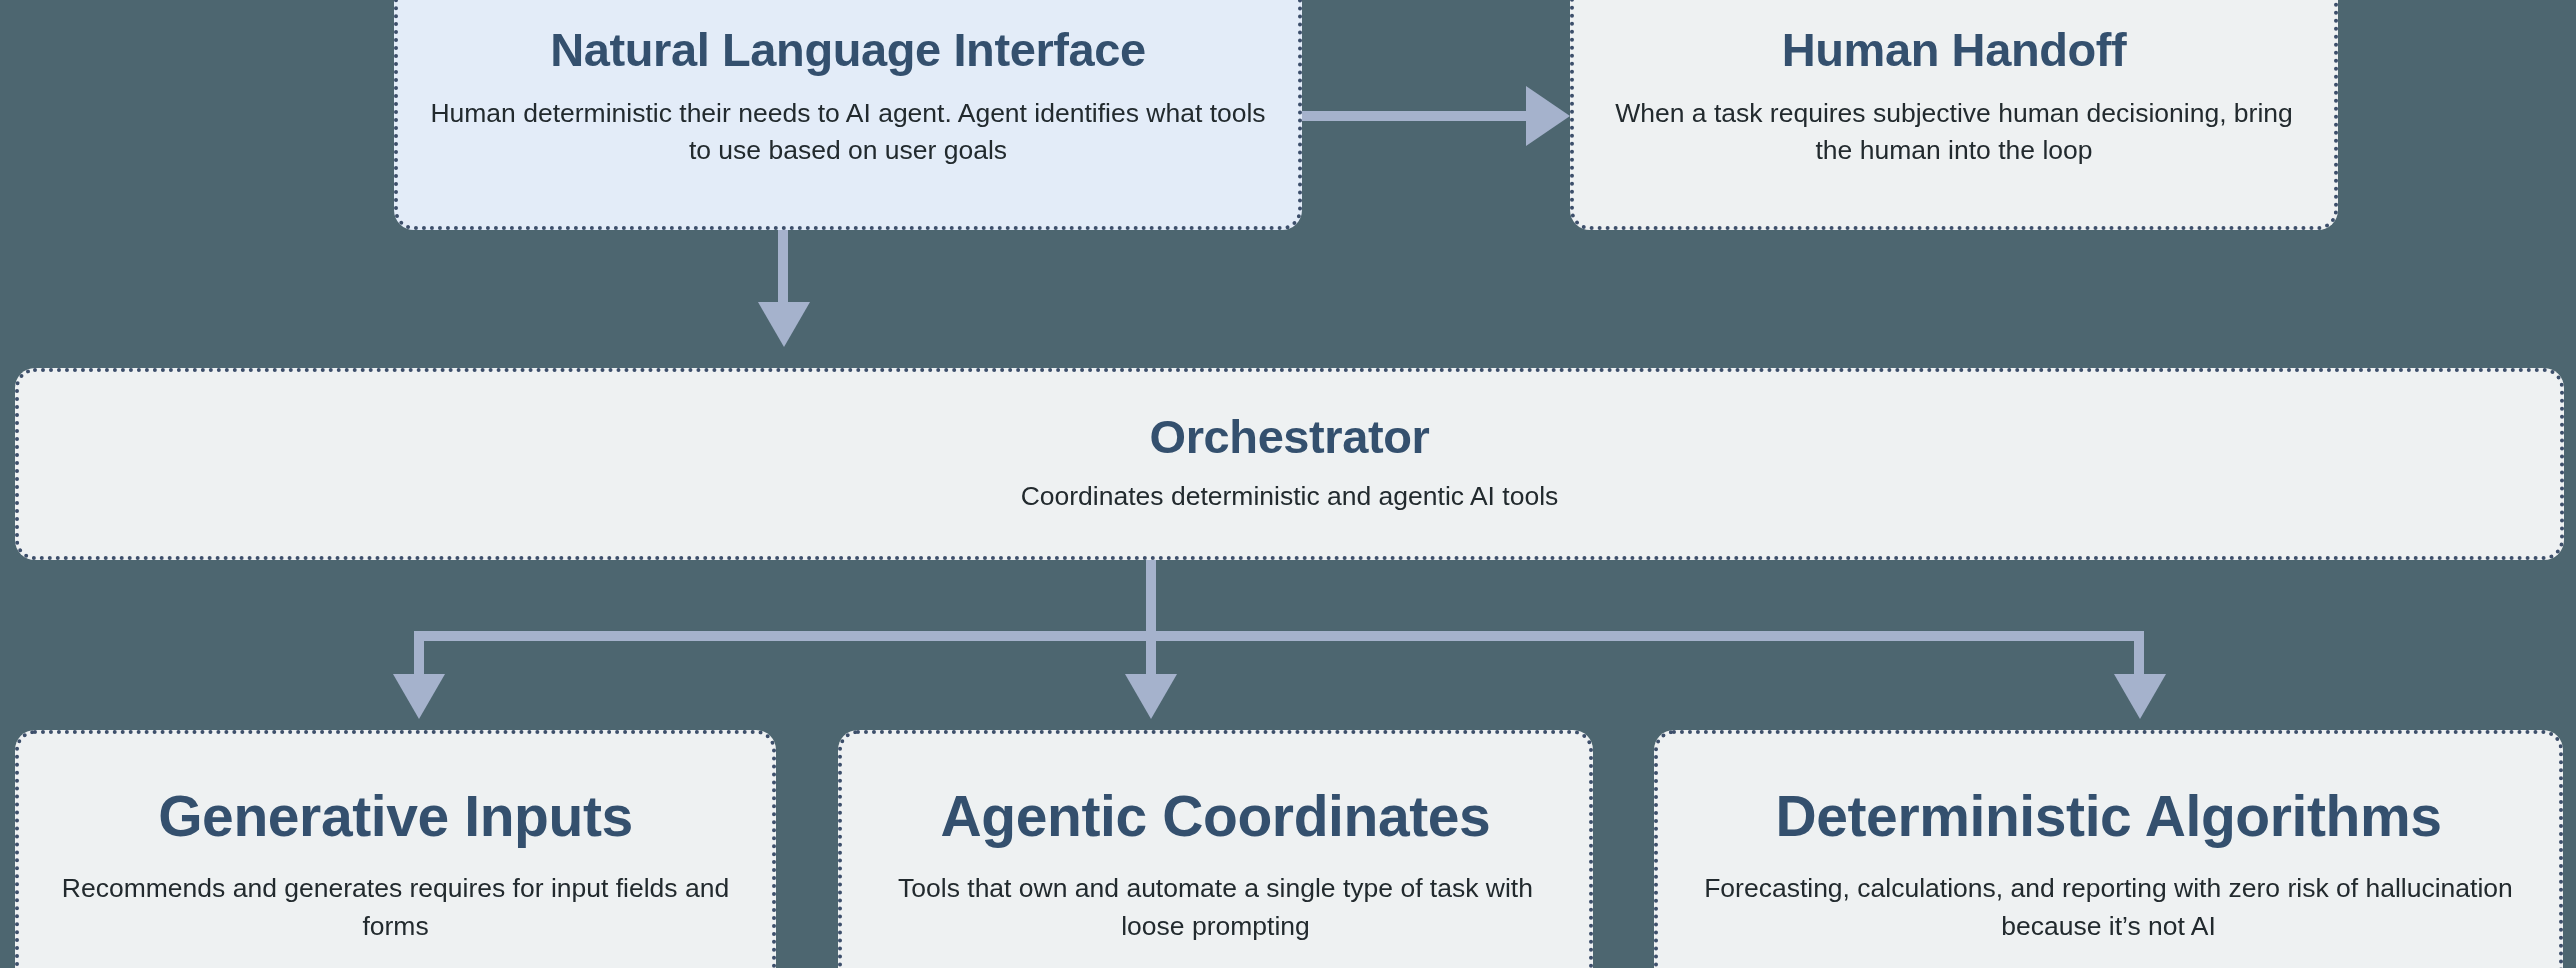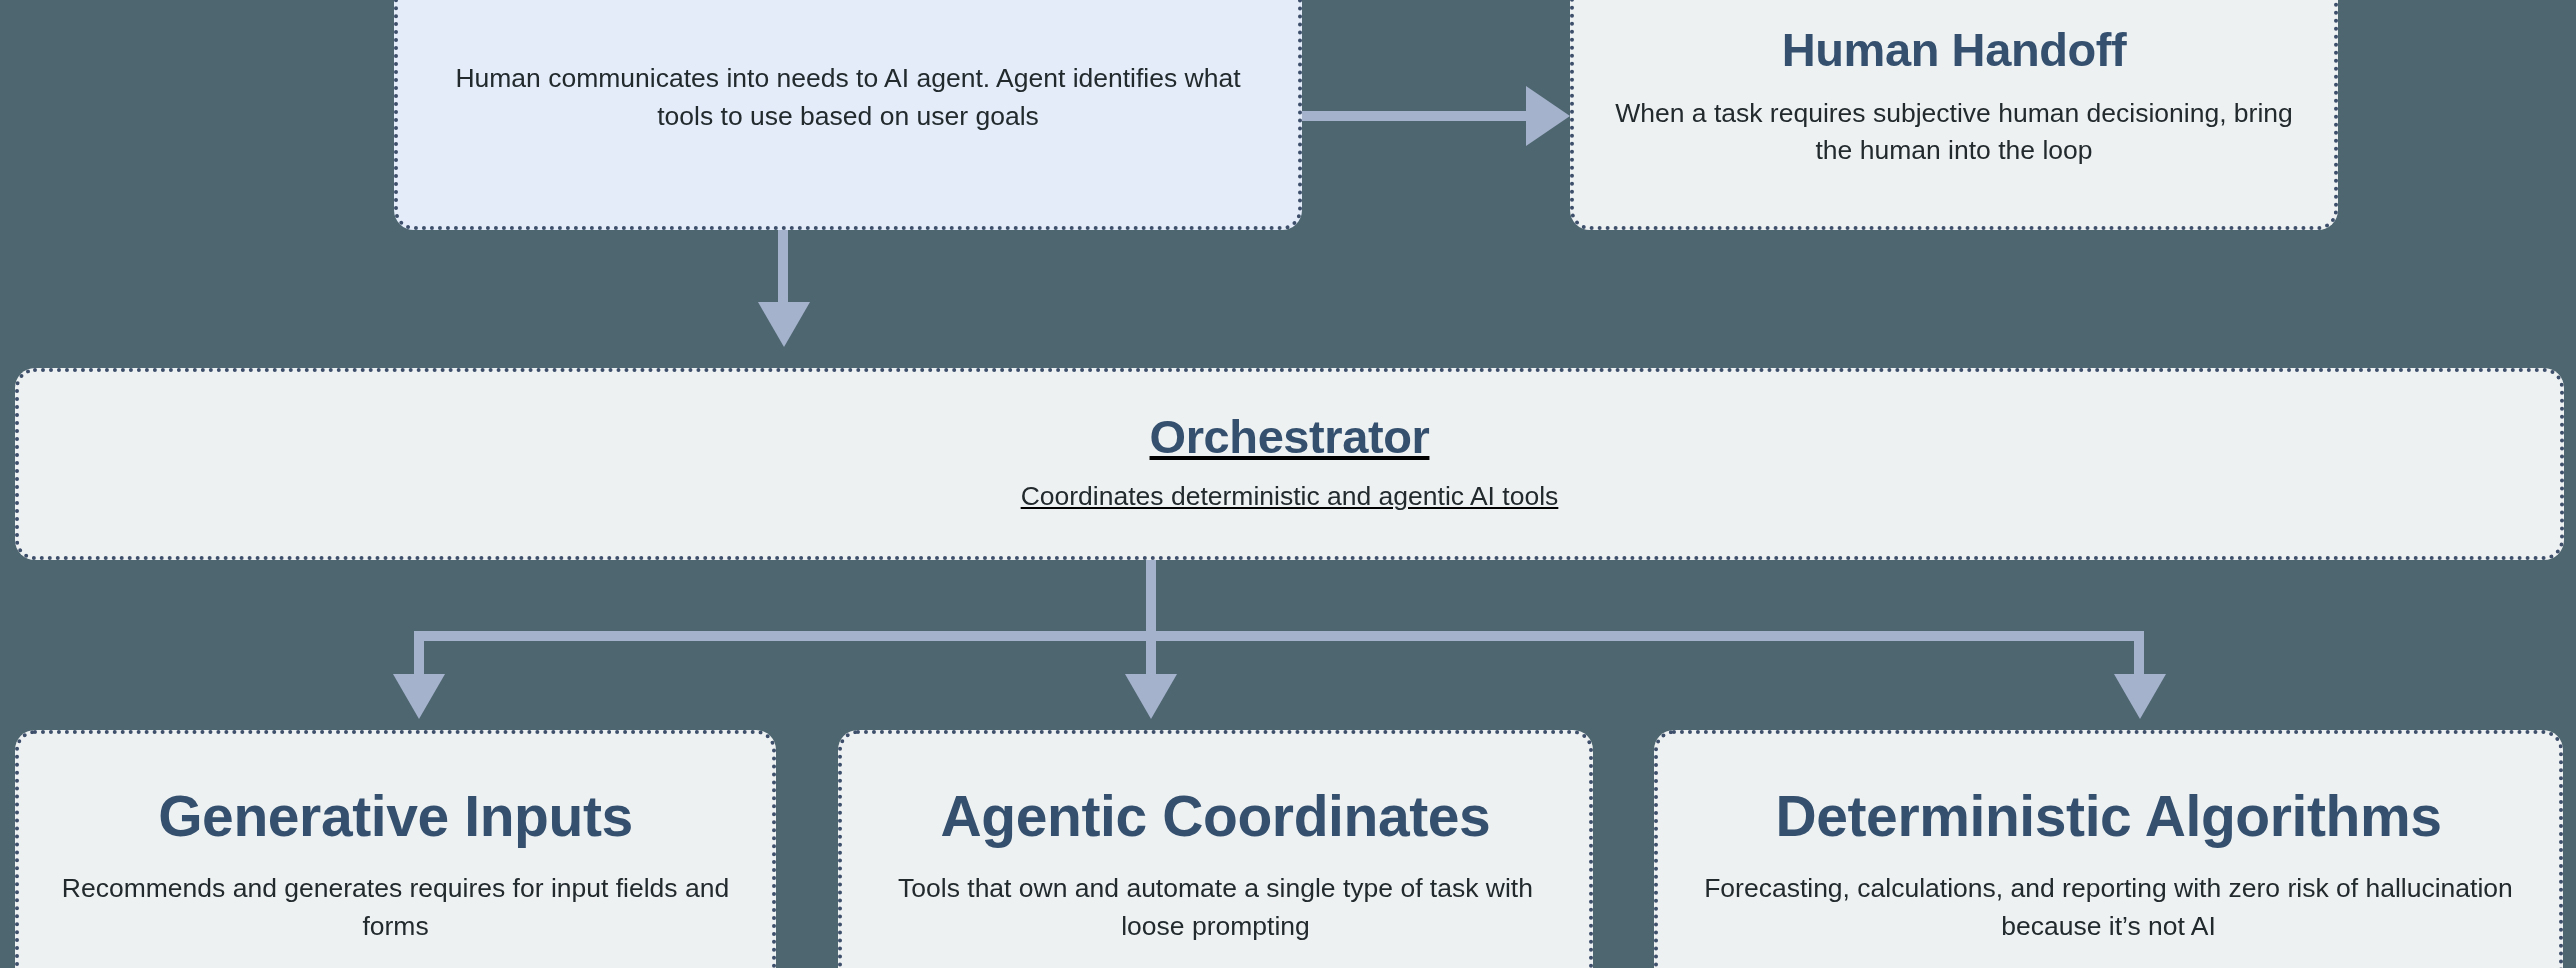--- a/index.html
+++ b/index.html
@@ -51,21 +51,21 @@
 
   
   #node-nli            { left: 394px;  top: -35px;  width: 908px; height: 265px; }
   #node-nli .node-title{ font-size: 47px; margin-bottom: 20px; }
   #node-nli .node-desc { font-size: 26.5px; }
 
   #node-handoff            { left: 1570px; top: -35px; width: 768px; height: 265px; }
   #node-handoff .node-title{ font-size: 47px; margin-bottom: 20px; }
   #node-handoff .node-desc { font-size: 26.5px; }
 
-  #node-orchestrator             { left: 15px; top: 368px; width: 2549px; height: 192px; text-decoration: underline; }
+  #node-orchestrator             { left: 15px; top: 368px; width: 2549px; height: 192px; }
   #node-orchestrator .node-title { font-size: 47px; margin-bottom: 16.7px; }
   #node-orchestrator .node-desc  { font-size: 26.5px; }
 
   .leaf            { top: 730px; height: 273px; }
   .leaf .node-title{ font-size: 57px; margin-bottom: 23px; }
   .leaf .node-desc { font-size: 26.5px; }
 
   #node-generative     { left: 15px;   width: 761px; }
   #node-agentic        { left: 838px; width: 755px;  }
   #node-deterministic  { left: 1654px; width: 909px; }
@@ -130,21 +130,22 @@
   <div class="conn conn-v" id="edge-branch-l-v"></div>
   <div class="arrow-down" id="edge-branch-l-head"></div>
 
   <div class="conn conn-v" id="edge-branch-c-v"></div>
   <div class="arrow-down" id="edge-branch-c-head"></div>
 
   <div class="conn conn-v" id="edge-branch-r-v"></div>
   <div class="arrow-down" id="edge-branch-r-head"></div>
 
   <div class="node accent" id="node-nli">
-    <div class="node-desc">Human communicates into needs to AI agent. Agent identifies what tools to use based on user goals</div>
+    <div class="node-title">Natural Language Interface</div>
+    <div class="node-desc">Human deterministic their needs to AI agent. Agent identifies what tools to use based on user goals</div>
   </div>
 
   <div class="node" id="node-handoff">
     <div class="node-title">Human Handoff</div>
     <div class="node-desc">When a task requires subjective human decisioning, bring the human into the loop</div>
   </div>
 
   <div class="node" id="node-orchestrator">
     <div class="node-title">Orchestrator</div>
     <div class="node-desc">Coordinates deterministic and agentic AI tools</div>

